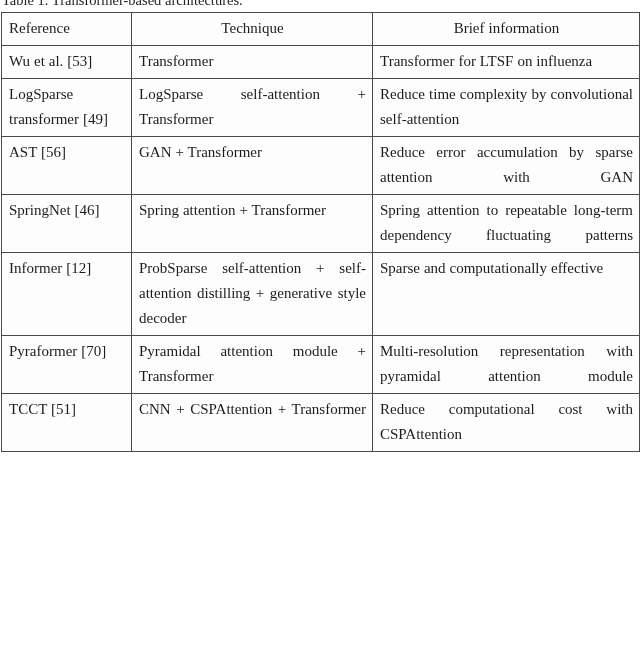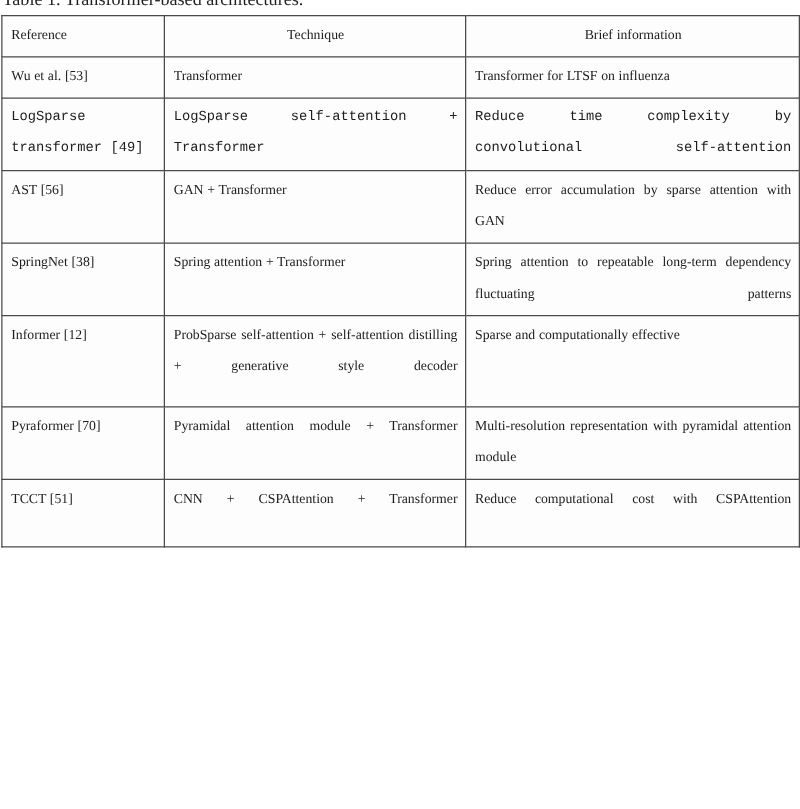--- a/index.html
+++ b/index.html
@@ -52,21 +52,21 @@
   }
 
   table.paper-table col.c-ref  { width: 130px; }
   table.paper-table col.c-tech { width: 241px; }
   table.paper-table col.c-info { width: 267px; }
 
   table.paper-table td {
     border: 1px solid #4a4a4a;
     vertical-align: top;
     padding: 3px 6px 4px 7px;
-    font-size: 11px;
+    font-size: 15px;
     line-height: 25px;
     text-align: justify;
     text-justify: inter-word;
     hyphens: none;
     word-spacing: 0.2px;
   }
 
   
   table.paper-table td.col-ref {
     text-align: left;
@@ -82,21 +82,21 @@
     text-align-last: justify;
   }
 
   tr.header-row td {
     text-align: center;
   }
 
   
   tr.r-h  td { height: 21px; }
   tr.r1   td { height: 21px; }
-  tr.r2   td { height: 46px; font-family: Liberation Mono, monospace; }
+  tr.r2   td { height: 46px; }
   tr.r3   td { height: 42px; }
   tr.r4   td { height: 46px; }
   tr.r5   td { height: 70px; }
   tr.r6   td { height: 65px; }
   tr.r7   td { height: 46px; }
   tr.r8   td { height: 46px; }
   tr.r9   td { height: 67px; }
   tr.r10  td { height: 46px; }
 </style>
 </head>
@@ -139,21 +139,21 @@
 
         <tr class="r3">
           <td class="col-ref">AST [56]</td>
           <td>GAN + Transformer</td>
           <td class="justified">
               <span class="j stretch">Reduce error accumulation by sparse attention with GAN</span>
             </td>
         </tr>
 
         <tr class="r4">
-          <td class="col-ref">SpringNet [38]</td>
+          <td class="col-ref">SpringNet [46]</td>
           <td>Spring attention + Transformer</td>
           <td class="justified">
               <span class="j stretch">Spring attention to repeatable long-term dependency fluctuating patterns</span>
             </td>
         </tr>
 
 
         <tr class="r6">
           <td class="col-ref">Informer [12]</td>
           <td class="justified">

